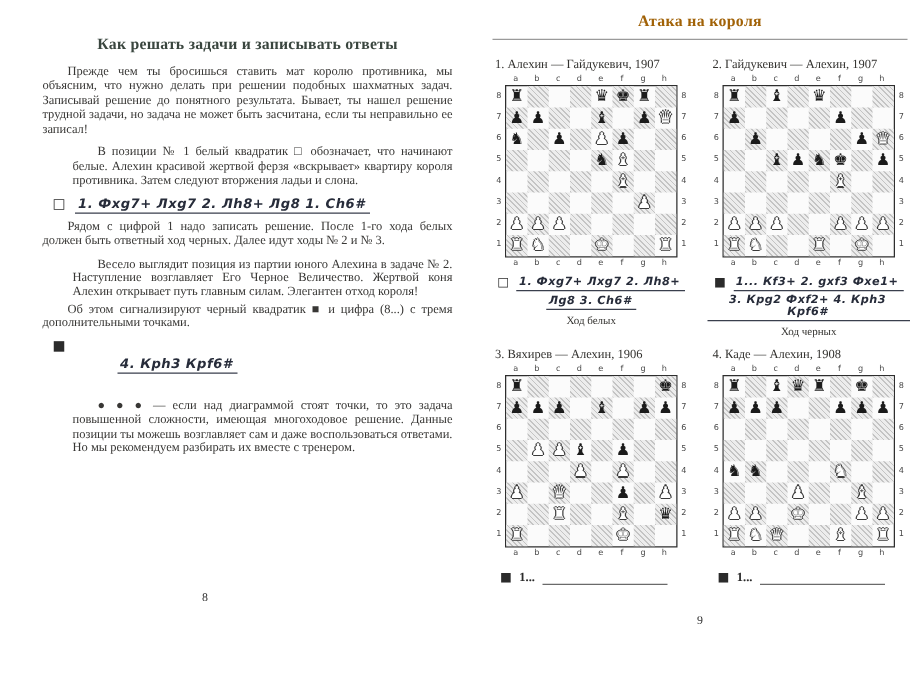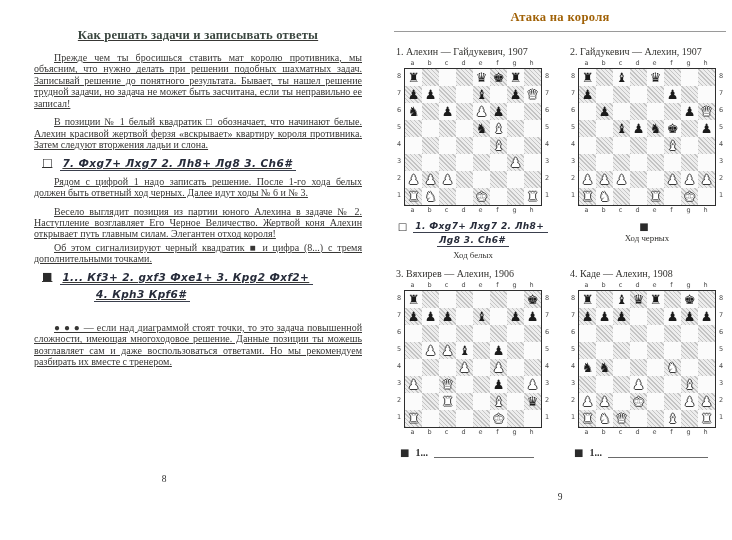--- a/index.html
+++ b/index.html
@@ -2,30 +2,30 @@
 <html><head>
 <meta charset="utf-8">
 <style>
   html,body{margin:0;padding:0;}
   body{
     width:732px;height:540px;position:relative;background:#ffffff;
     font-family:"Liberation Serif","DejaVu Serif",serif;color:#383735;
     overflow:hidden;
   }
   
-  .page-left{position:absolute;left:34px;top:28px;width:328px;text-decoration:underline;}
+  .page-left{position:absolute;left:34px;top:28px;width:328px;}
   .page-title{
     font-size:12.6px;font-weight:bold;text-align:center;color:#3a463f;
     margin:0 0 9px 0;letter-spacing:.2px;
   }
   .page-left p{
     font-size:10px;line-height:11.45px;text-align:justify;margin:0 0 2px 0;
     text-indent:20px;
   }
-  .page-left p.spaced{margin-top:7px;}
+  .page-left p.spaced{margin-top:7px;margin-left:24px;}
   .hand{
     font-family:"DejaVu Sans",sans-serif;font-style:italic;font-weight:bold;
     color:#272c3a;letter-spacing:.4px;
   }
   .hand-line{border-bottom:1px solid #3a3f4d;padding:0 4px 1px 2px;}
   .sol-row{display:flex;align-items:flex-start;margin:6px 0 5px 8px;font-size:10.5px;}
   .sol-row .mk{margin-right:8px;}
   .mk{
     font-family:"DejaVu Sans",sans-serif;font-style:normal;font-size:11px;
     line-height:11px;color:#2b2b2b;
@@ -94,30 +94,29 @@
 <body>
 
 <div class="page-left">
   <div class="page-title">Как решать задачи и записывать ответы</div>
 
   <p>Прежде чем ты бросишься ставить мат королю противника, мы объясним, что нужно делать при решении подобных шахматных задач. Записывай решение до понятного результата. Бывает, ты нашел решение трудной задачи, но задача не может быть засчитана, если ты неправильно ее записал!</p>
   <p class="spaced">В позиции № 1 белый квадратик □ обозначает, что начинают белые. Алехин красивой жертвой ферзя «вскрывает» квартиру короля противника. Затем следуют вторжения ладьи и слона.</p>
 
   <div class="sol-row">
     <span class="mk">□</span>
-    <span class="hand hand-line">7. Фxg7+ Лxg7 2. Лh8+ Лg8 3. Ch6#</span>
+    <span class="hand hand-line">1. Фxg7+ Лxg7 2. Лh8+ Лg8 1. Ch6#</span>
   </div>
 
-  <p>Рядом с цифрой 1 надо записать решение. После 1-го хода белых должен быть ответный ход черных. Далее идут ходы № 6 и № 3.</p>
+  <p>Рядом с цифрой 1 надо записать решение. После 1-го хода белых должен быть ответный ход черных. Далее идут ходы № 2 и № 3.</p>
   <p class="spaced">Весело выглядит позиция из партии юного Алехина в задаче № 2. Наступление возглавляет Его Черное Величество. Жертвой коня Алехин открывает путь главным силам. Элегантен отход короля!</p>
   <p>Об этом сигнализируют черный квадратик ■ и цифра (8...) с тремя дополнительными точками.</p>
 
   <div class="sol-row">
     <span class="mk">■</span>
-    <span class="hand hand-line">1... Кf3+ 2. gxf3 Фxe1+ 3. Кpg2 Фxf2+</span>
   </div>
   <div class="sol-cont">
     <span class="hand hand-line">4. Кph3 Кpf6#</span>
   </div>
 
   <p class="spaced">● ● ● — если над диаграммой стоят точки, то это задача повышенной сложности, имеющая многоходовое решение. Данные позиции ты можешь возглавляет сам и даже воспользоваться ответами. Но мы рекомендуем разбирать их вместе с тренером.</p>
 </div>
 <div class="pagenum left">8</div>
 
 <div class="page-right">
@@ -452,21 +451,23 @@
             <span>d</span>
             <span>e</span>
             <span>f</span>
             <span>g</span>
             <span>h</span>
           </div>
         </div>
       <div class="dg-solution">
         <div class="line1">
           <span class="mk">■</span>
+          <span class="hand hand-line">1... Кf3+ 2. gxf3 Фxe1+</span>
         </div>
+        <span class="hand hand-line">3. Кpg2 Фxf2+ 4. Кph3 Кpf6#</span>
         <div class="turn-label">Ход черных</div>
       </div>
     </div>
 
     <div class="diagram-cell">
       <div class="diagram-caption">3. Вяхирев — Алехин, 1906</div>
       <div class="board-frame">
           <div class="files-row">
             <span>a</span>
             <span>b</span>

